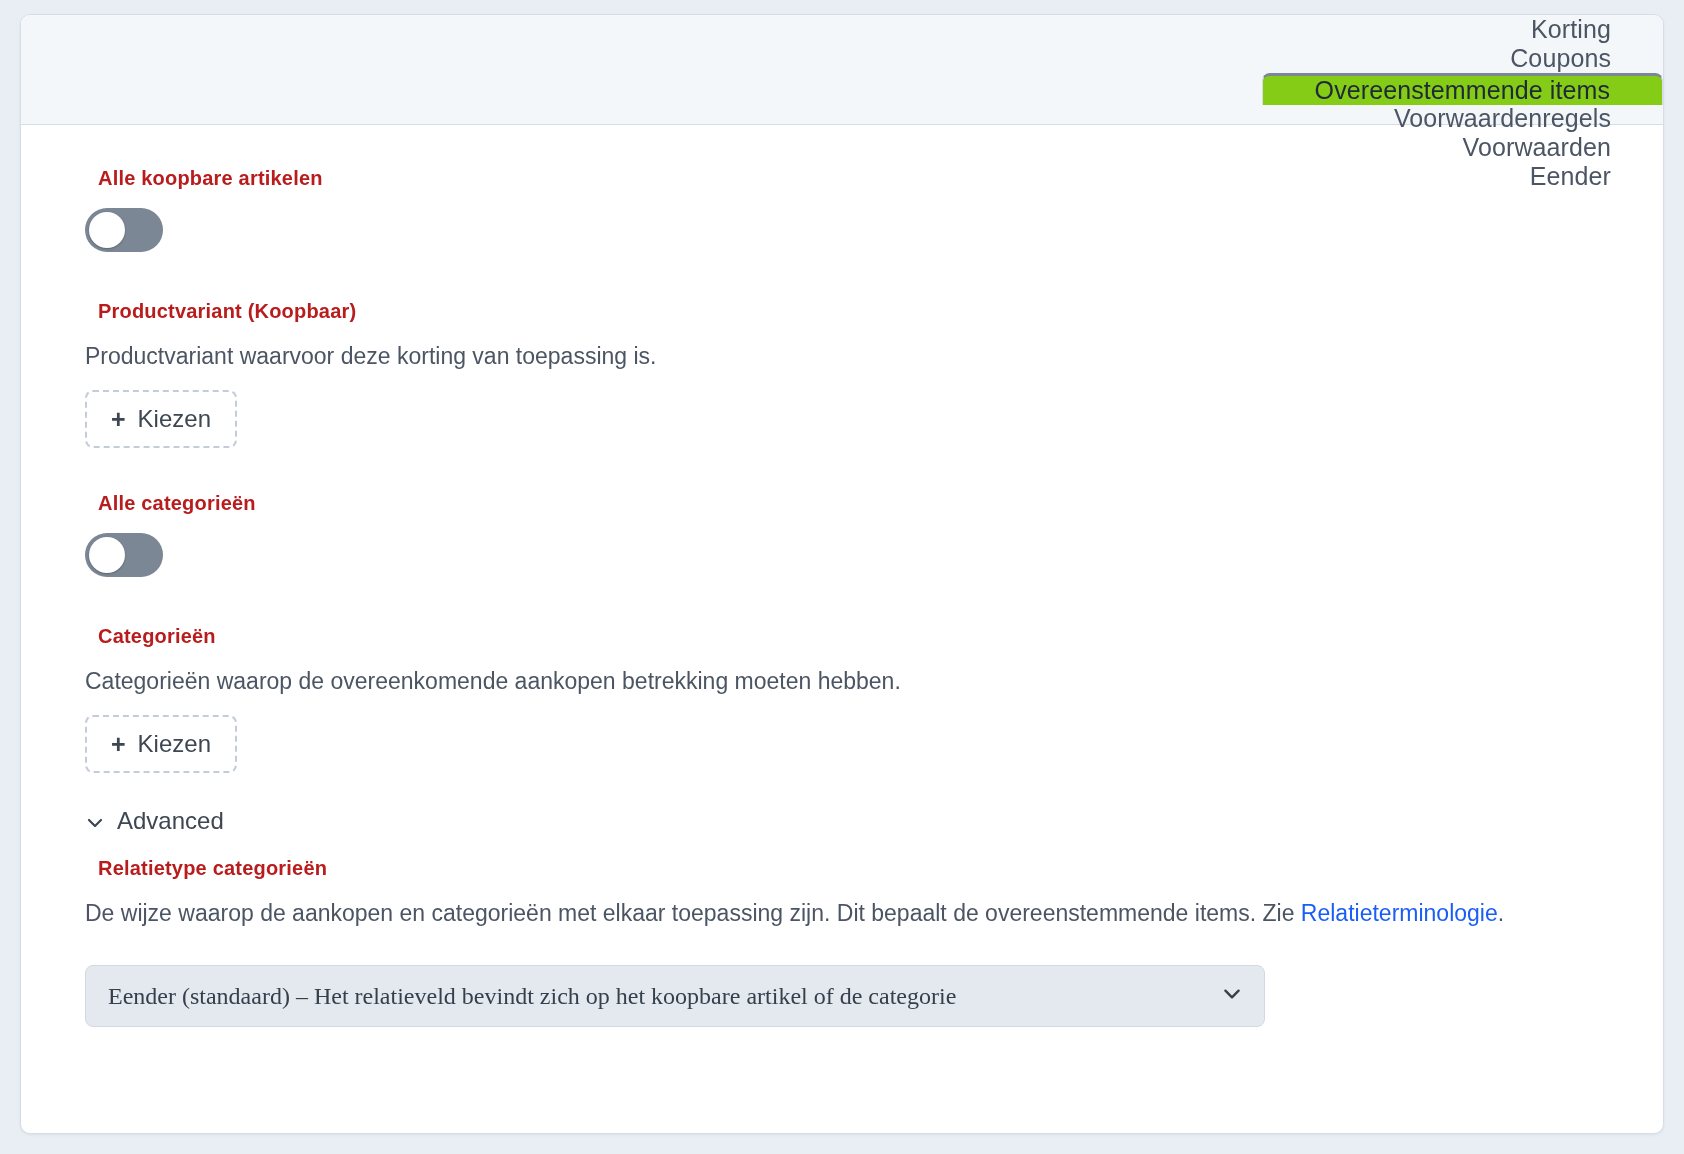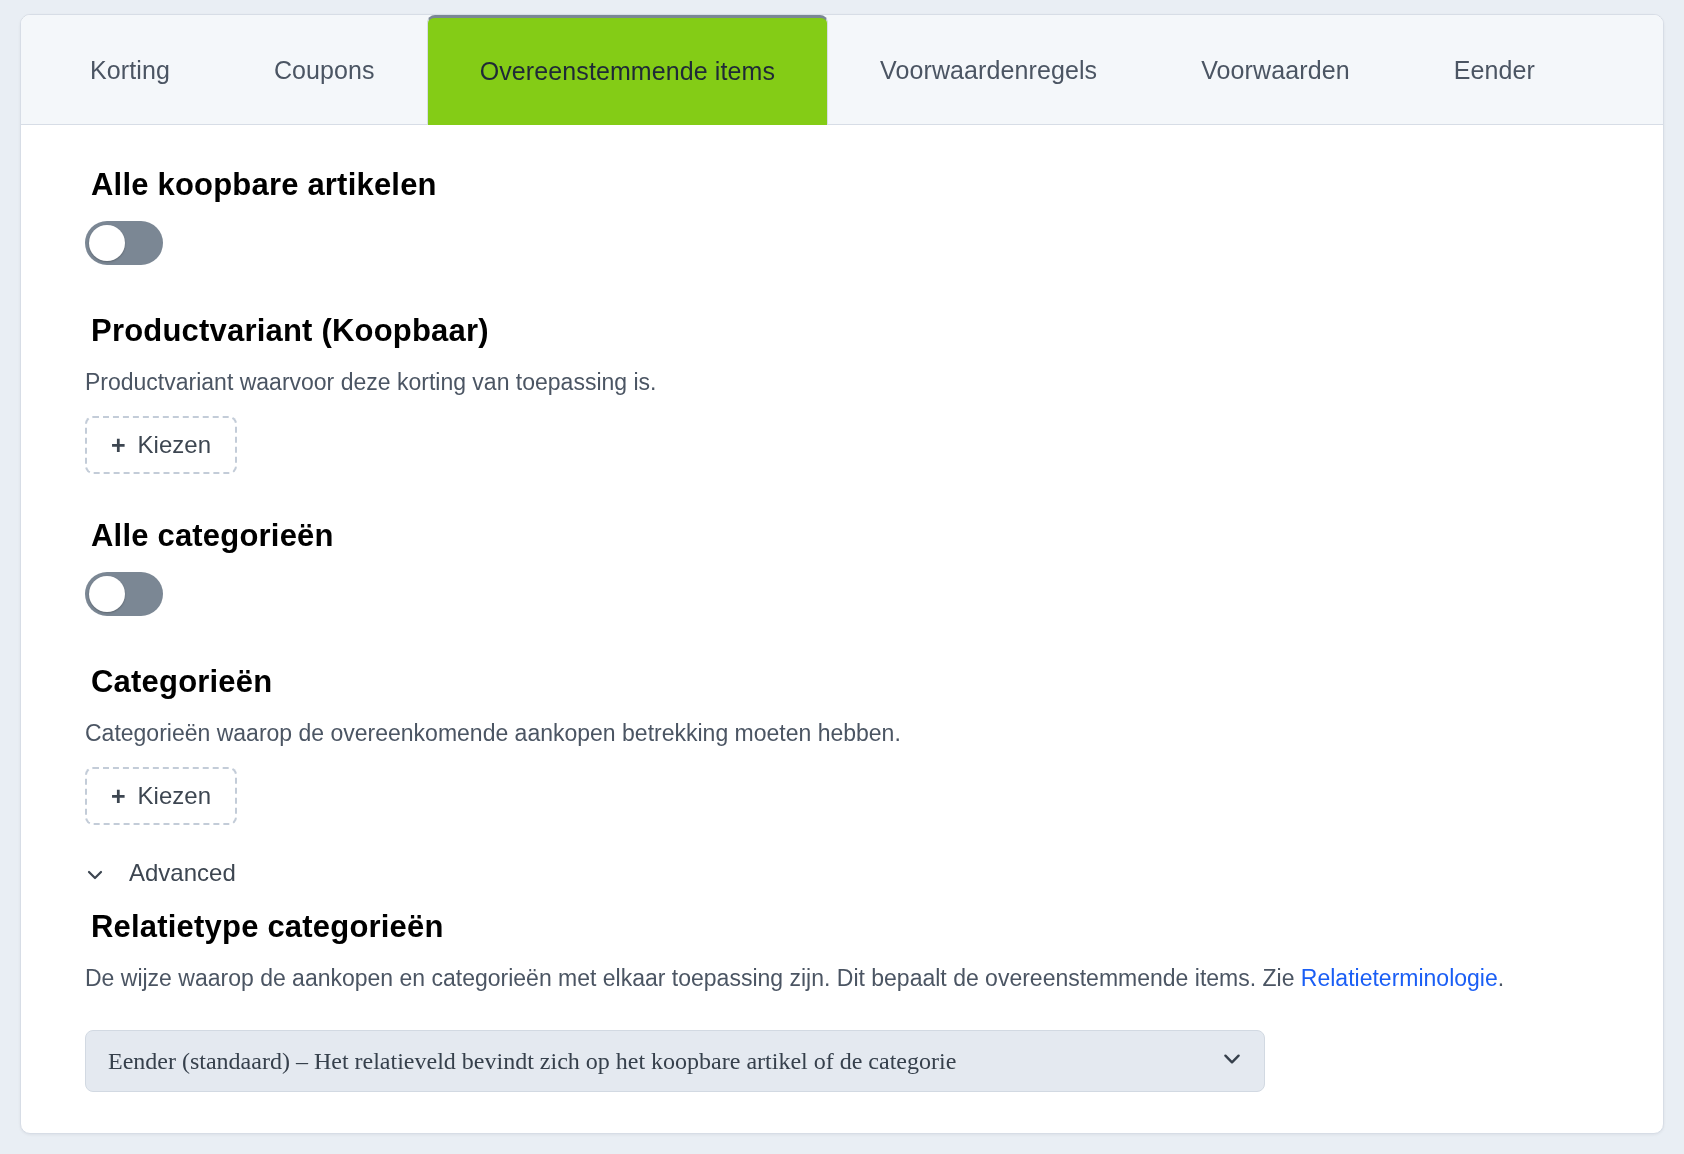--- a/index.html
+++ b/index.html
@@ -28,21 +28,22 @@
     overflow: hidden;
   }
 
   
   .tabs {
     display: flex;
     align-items: flex-end;
     height: 110px;
     background: #f4f7fa;
     border-bottom: 1px solid #d7dde6;
-    padding-left: 17px;
+    padding-left: 4px;
+    flex-direction: column;
   }
   .tab {
     position: relative;
     height: 108px;
     display: flex;
     align-items: center;
     padding: 0 52px;
     font-size: 25px;
     color: #4b5563;
     letter-spacing: .1px;
@@ -62,24 +63,24 @@
     margin-bottom: -1px;
     height: 110px;
   }
 
   
   .content {
     padding: 42px 64px 0 64px;
   }
 
   .field-label {
-    font-size: 31px;
+    font-size: 20px;
     font-weight: bold;
-    color: #000000;
-    margin: 0 0 18px 6px;
+    color: #b91c1c;
+    margin: 0 0 18px 13px;
     letter-spacing: .2px;
   }
   .field-desc {
     font-size: 23px;
     color: #4b5563;
     margin: 0 0 18px 0;
     line-height: 1.35;
   }
 
   
@@ -126,21 +127,21 @@
     line-height: 1;
   }
 
   .block { margin-bottom: 44px; }
   .block-tight { margin-bottom: 34px; }
 
   
   .advanced {
     display: flex;
     align-items: center;
-    gap: 24px;
+    gap: 12px;
     font-size: 24px;
     color: #3d4651;
     cursor: pointer;
     margin: 8px 0 22px 0;
     user-select: none;
   }
   .chev {
     display: inline-block;
     width: 20px;
     height: 20px;

